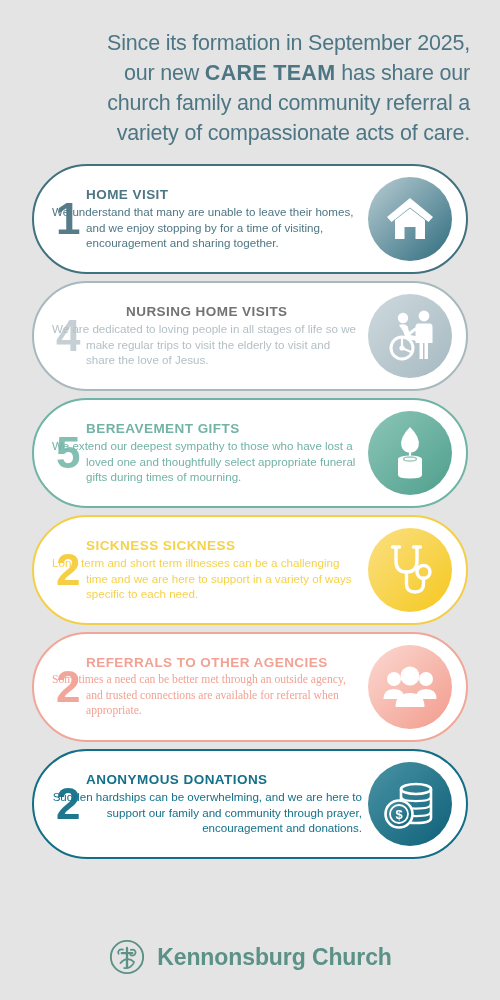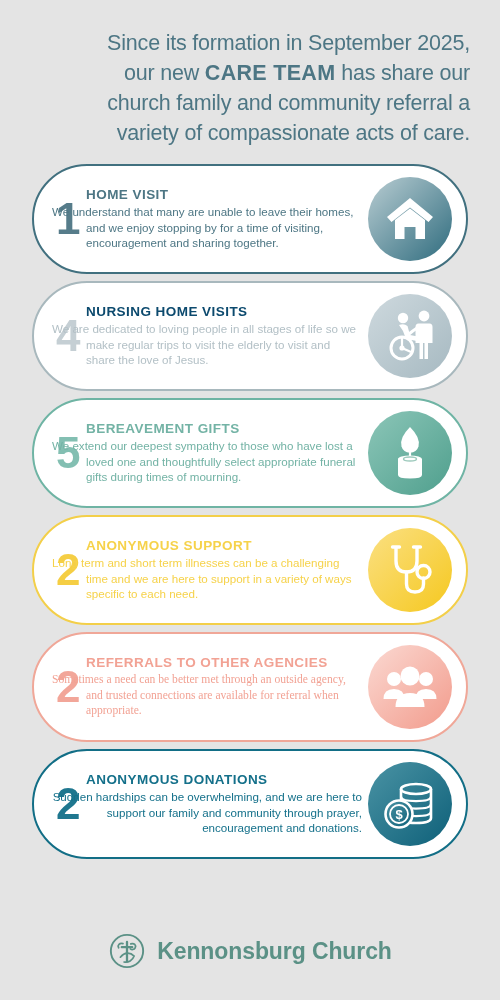--- a/index.html
+++ b/index.html
@@ -104,21 +104,21 @@
     align-items: center;
     justify-content: center;
   }
   .icon-wrap svg { display: block; }
 
   
   .footer {
     position: absolute;
     left: 0;
     right: 0;
-    bottom: 30px;
+    bottom: 24px;
     display: flex;
     align-items: center;
     justify-content: center;
     gap: 11px;
   }
   .footer-logo { width: 38px; height: 38px; display:block; }
   .footer-name {
     font-size: 23px;
     font-weight: 700;
     color: #5b9186;
@@ -161,21 +161,21 @@
           <circle cx="42" cy="42" r="42" fill="url(#grad0)"></circle>
           <path d="M42 21 L65 40 L60.5 45 L42 30.5 L23.5 45 L19 40 Z" fill="#fff"></path>
           <path d="M27 43 L42 31.5 L57 43 L57 62 L47.5 62 L47.5 50 L36.5 50 L36.5 62 L27 62 Z" fill="#fff"></path>
         </svg>
       </div>
     </div>
     <div class="card" style="border-color: rgb(168, 184, 189);">
       <div class="card-body">
         <div class="card-number" style="color: rgb(194, 205, 210);">4</div>
         <div class="card-text">
-          <div class="card-title" style="color: #0c4a6e;">NURSING HOME VISITS</div>
+          <div class="card-title" style="color: #737373; margin-left: 40px;">NURSING HOME VISITS</div>
           <div class="card-desc" style="color: rgb(179, 192, 198);">
             <div class="card-desc-inner">We are dedicated to loving people in all stages of life so we make regular trips to visit the elderly to visit and share the love of Jesus.</div>
           </div>
         </div>
       </div>
       <div class="icon-wrap">
         <svg width="84" height="84" viewBox="0 0 84 84">
           <defs>
             <linearGradient id="grad1" x1="0" y1="0" x2="1" y2="1">
               <stop offset="0%" stop-color="#ced9de"></stop>
@@ -218,21 +218,21 @@
           <ellipse cx="42" cy="48" rx="12" ry="3.6" fill="#fff"></ellipse>
           <path d="M30 48 L30 64 q0 3.5 12 3.5 q12 0 12 -3.5 L54 48 Z" fill="#fff"></path>
           <ellipse cx="42" cy="48" rx="6.5" ry="2" fill="none" stroke="#9ecabd" stroke-width="1.4"></ellipse>
         </svg>
       </div>
     </div>
     <div class="card" style="border-color: rgb(243, 207, 73);">
       <div class="card-body">
         <div class="card-number" style="color: rgb(245, 204, 58);">2</div>
         <div class="card-text">
-          <div class="card-title" style="color: rgb(246, 210, 74);">ANONYMOUS SUPPORT</div>
+          <div class="card-title" style="color: rgb(246, 210, 74);">SICKNESS SICKNESS</div>
           <div class="card-desc" style="color: rgb(246, 210, 74);">
             <div class="card-desc-inner">Long term and short term illnesses can be a challenging time and we are here to support in a variety of ways specific to each need.</div>
           </div>
         </div>
       </div>
       <div class="icon-wrap">
         <svg width="84" height="84" viewBox="0 0 84 84">
           <defs>
             <linearGradient id="grad3" x1="0" y1="0" x2="1" y2="1">
               <stop offset="0%" stop-color="#fbe083"></stop>

